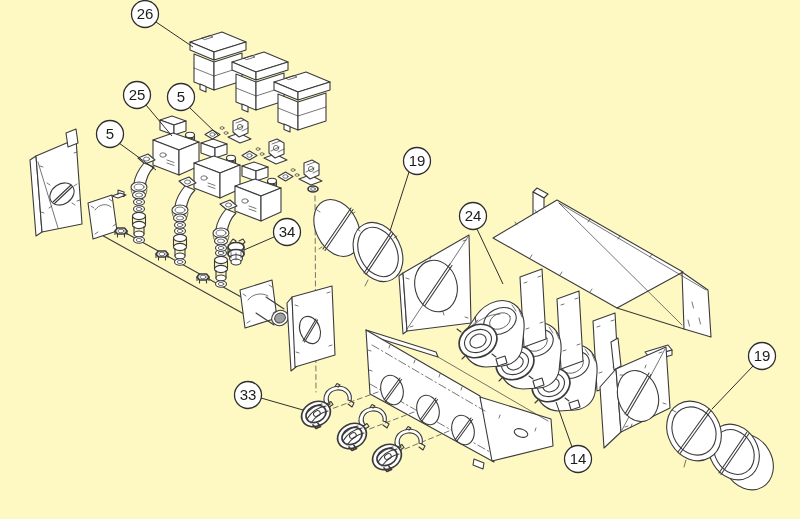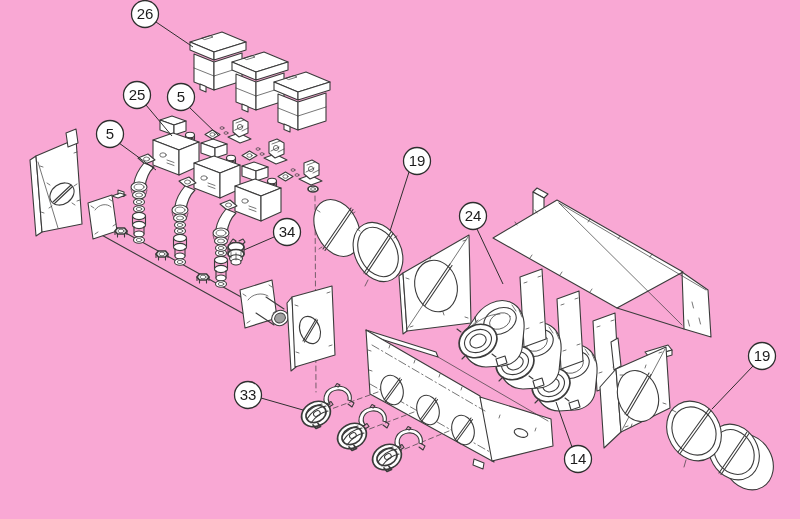--- a/index.html
+++ b/index.html
@@ -1,16 +1,16 @@
 <!DOCTYPE html>
 <html><head>
 <meta charset="utf-8">
 <style>
   html,body{margin:0;padding:0;background:#fff;}
-  .stage{width:800px;height:519px;background:#f9a8d4;position:relative;overflow:hidden;}
+  .stage{width:800px;height:519px;background:#fef9c3;position:relative;overflow:hidden;}
   svg{display:block;}
   .ln{fill:none;stroke:#3b3b3b;stroke-width:1.1;stroke-linecap:round;stroke-linejoin:round;}
   .fw{fill:#ffffff;stroke:#3b3b3b;stroke-width:1.1;stroke-linejoin:round;}
   .tk{stroke-width:.7;}
   .hv{stroke-width:1.7;}
   .dash{stroke-dasharray:5 3.5;}
   .ddot{stroke-dasharray:8 3 1.5 3;}
   .callout-text{font-family:"Liberation Sans", sans-serif;}
 </style>
 </head>

